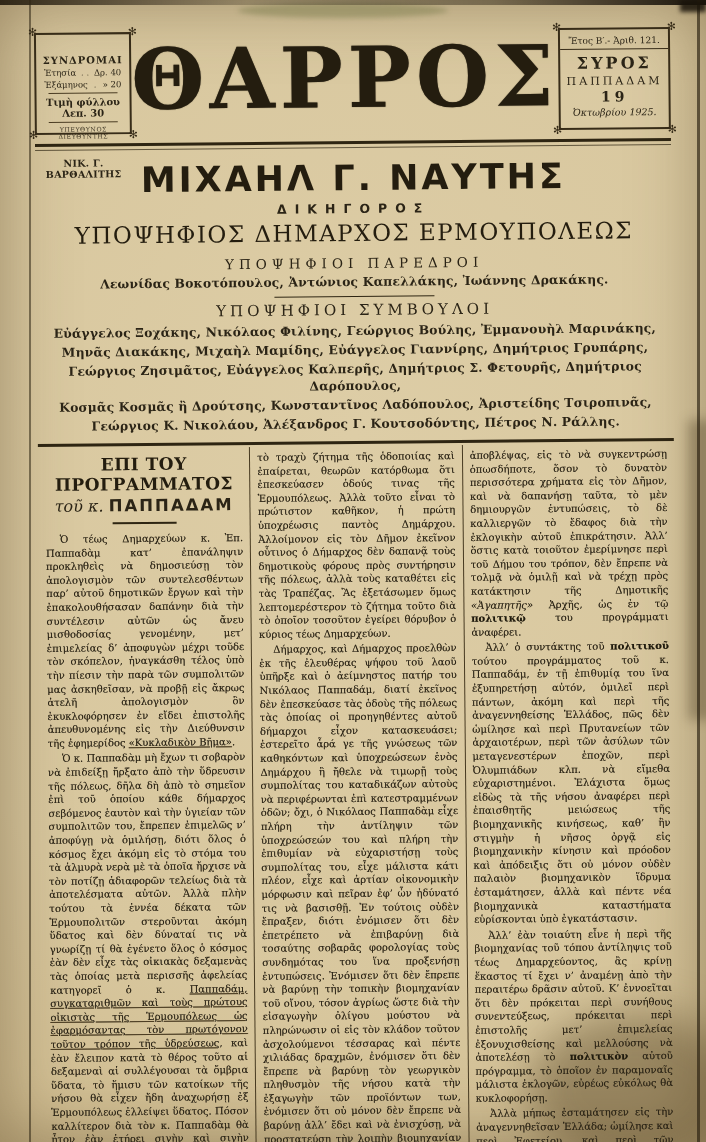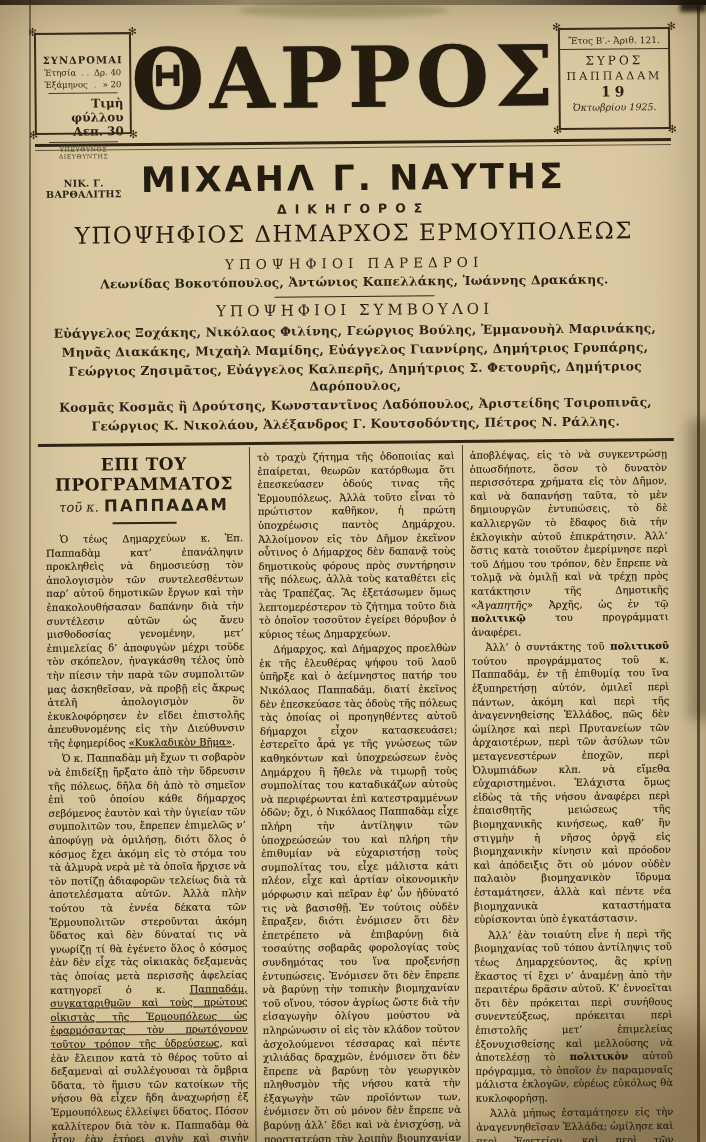--- a/index.html
+++ b/index.html
@@ -27,28 +27,28 @@
   
   .masthead{display:flex;align-items:stretch;justify-content:space-between;height:102px;margin-top:6px;}
   .mh-box{position:relative;border:2px solid #372c18;padding:4px 6px;background:rgba(255,250,230,.05);}
   .mh-box .orn{position:absolute;font-size:11px;color:#372c18;line-height:1;}
   .orn.tl{top:-8px;left:-8px}.orn.tr{top:-8px;right:-8px}.orn.bl{bottom:-8px;left:-8px}.orn.br{bottom:-8px;right:-8px}
   .subs-box{width:104px;text-align:center;}
   .subs-title{font-weight:bold;font-size:10px;letter-spacing:1px;margin-top:16px;}
   .subs-row{display:flex;justify-content:space-between;font-size:8.5px;margin-top:2px;padding:0 2px;align-items:center;}
   .subs-dots{opacity:.8}
   .subs-rule{border-top:1px solid #4a3c22;margin:3px 6px;}
-  .subs-price{font-size:12px;font-weight:bold;text-align:right;}
+  .subs-price{font-size:10px;font-weight:bold;}
   .subs-director-title{font-size:6.3px;letter-spacing:.5px;margin-top:3px;opacity:.85;}
   .subs-director{font-size:9.5px;font-weight:bold;margin-top:18px;letter-spacing:.3px;}
   .paper-title{flex:1;text-align:center;font-weight:bold;font-size:84px;line-height:96px;letter-spacing:5px;
     font-family:"DejaVu Serif","Liberation Serif",serif;color:#241d0f;text-shadow:0 0 1px rgba(36,29,15,.7);}
   .issue-box{width:120px;text-align:center;}
   .issue-line{font-size:9px;padding:2px 0 3px;border-bottom:1.5px solid #372c18;margin:0 -6px 4px;white-space:nowrap;}
-  .issue-city{font-size:12px;font-weight:normal;letter-spacing:3px;}
+  .issue-city{font-size:16px;font-weight:bold;letter-spacing:3px;}
   .issue-day{font-size:11px;letter-spacing:3px;margin-top:2px;}
   .issue-date{font-size:14px;font-weight:bold;letter-spacing:4px;margin-top:1px;}
   .issue-month{font-size:9.5px;font-style:italic;margin-top:2px;}
   .masthead-rule{margin-top:9px;border-top:3px solid #2e2512;border-bottom:1px solid rgba(46,37,18,.7);height:3px;}
 
   
   .cand{text-align:center;}
   .cand-name{font-family:"DejaVu Sans","Liberation Sans",sans-serif;font-weight:bold;font-size:35px;letter-spacing:3px;margin-top:10px;color:#241d0f;}
   .cand-prof{font-family:"DejaVu Sans","Liberation Sans",sans-serif;font-weight:bold;font-size:12.5px;letter-spacing:8px;margin-top:3px;}
   .cand-pos{font-size:23px;letter-spacing:1.5px;margin-top:4px;color:#241d0f;}
@@ -59,21 +59,21 @@
   .symv-lines{margin-top:3px;}
   .symv-lines .names-line{margin-top:1px;line-height:1.45;}
   .heavy-rule{border-top:3px solid #2e2512;margin-top:8px;}
 
   
   .article{display:flex;height:770px;overflow:hidden;margin-top:2px;}
   .col{flex:1 1 0;padding:4px 7px 0;overflow:hidden;}
   .col + .col{border-left:1.5px solid #473a20;}
   .art-title{font-weight:bold;font-size:17px;text-align:center;letter-spacing:.5px;margin-top:2px;color:#241d0f;}
   .art-title2{text-align:center;margin-top:2px;}
-  .art-title2 .pre{font-style:italic;font-size:13px;}
+  .art-title2 .pre{font-style:italic;font-size:16px;}
   .art-title2 .nm{font-family:"DejaVu Sans","Liberation Sans",sans-serif;font-weight:bold;font-size:16.5px;letter-spacing:2px;}
   .title-rule{width:64px;border-top:2px solid #2e2512;margin:7px auto 8px;}
   .body-p{margin:0 0 2px;font-size:10px;line-height:1.36;text-align:justify;text-indent:14px;
     text-shadow:0 0 .4px rgba(43,36,22,.55);}
   .continues .body-p:first-child{text-indent:0;}
   .body-p u{text-decoration:underline;text-decoration-thickness:1px;text-decoration-color:#4c3d22;text-underline-offset:1px;}
   .body-p b{color:#1f1a0d;}
 </style>
 </head>
 <body>

